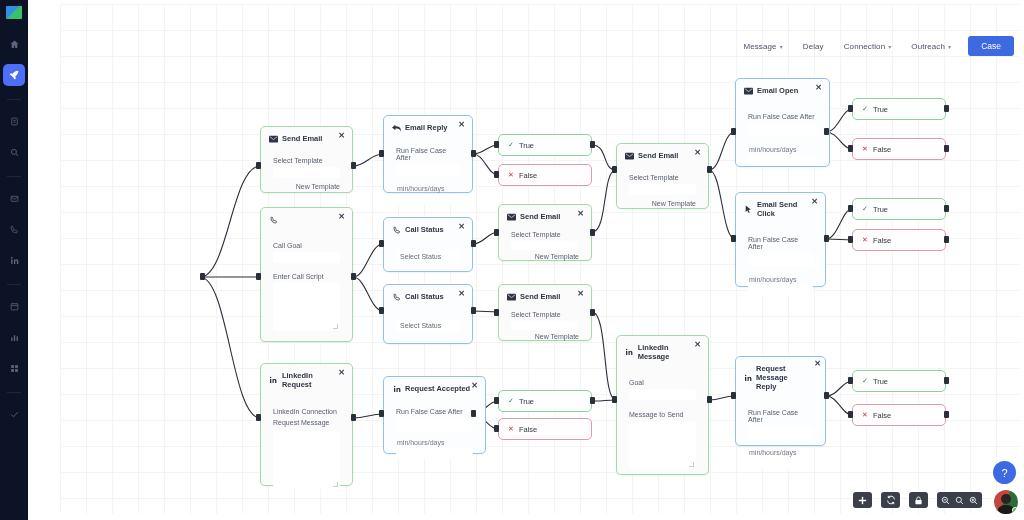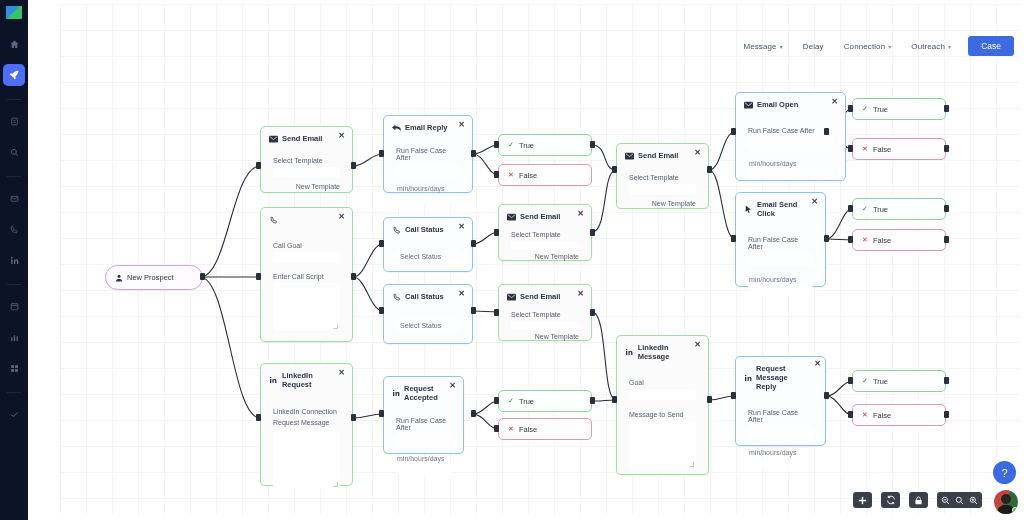--- a/index.html
+++ b/index.html
@@ -348,31 +348,20 @@
       </div>
       <div class="tb-item">
         <span>Connection</span><span class="tb-caret">▾</span>
       </div>
       <div class="tb-item">
         <span>Outreach</span><span class="tb-caret">▾</span>
       </div>
       <div class="tb-save">Case</div>
     </div>
 
-    <div class="node purple" style="left:45px; top:261px; width:98px; height:25px;">
-      <div class="node-head" style="padding:7px 8px; font-weight:normal;">
-        <span class="node-ico">
-          <svg width="8" height="8" viewBox="0 0 16 16" fill="currentColor">
-              <circle cx="8" cy="4.5" r="3"></circle>
-              <path d="M2 15c0-3.3 2.7-5.5 6-5.5s6 2.2 6 5.5z"></path>
-            </svg>
-        </span>
-        <span>New Prospect</span>
-      </div>
-    </div>
     <div class="port" style="left:140px; top:269px;"></div>
 
     <div class="node" style="left:200px; top:122px; width:93px; height:67px;">
       <div class="node-head">
         <span class="node-ico">
           <svg width="9" height="8" viewBox="0 0 16 14" fill="currentColor">
               <rect x="0" y="1" width="16" height="12" rx="1.5"></rect>
               <path d="m1.5 3 6.5 5 6.5-5" stroke="#fbfbfb" stroke-width="1.2" fill="none"></path>
             </svg>
         </span>
@@ -475,21 +464,21 @@
         <span>Call Status</span>
         <span class="node-x">✕</span>
       </div>
       <div class="node-body" style="padding-top:14px;">
         <div class="fld-sel">Select Status</div>
       </div>
     </div>
     <div class="port" style="left:319px; top:303px;"></div>
     <div class="port" style="left:411px; top:303px;"></div>
 
-    <div class="node blue" style="left:323px; top:372px; width:81px; height:78px;">
+    <div class="node blue" style="left:323px; top:372px; width:103px; height:78px;">
       <div class="node-head">
         <span class="node-ico">
           <svg width="8" height="8" viewBox="0 0 16 16" fill="currentColor">
               <rect x="2" y="6" width="2.6" height="8"></rect>
               <circle cx="3.3" cy="3" r="1.5"></circle>
               <path d="M7 6h2.4v1.2c.5-.9 1.4-1.4 2.5-1.4 2 0 2.9 1.3 2.9 3.4V14h-2.6V9.8c0-1.1-.4-1.7-1.3-1.7s-1.5.6-1.5 1.8V14H7z"></path>
             </svg>
         </span>
         <span>Request Accepted</span>
         <span class="node-x">✕</span>
@@ -605,21 +594,21 @@
       <div class="node-body" style="padding-top:14px;">
         <div class="fld-label">Goal</div>
         <div class="fld-input"></div>
         <div class="fld-label" style="margin-top:11px;">Message to Send</div>
         <div class="fld-area" style="height:48px;"></div>
       </div>
     </div>
     <div class="port" style="left:552px; top:392px;"></div>
     <div class="port" style="left:647px; top:392px;"></div>
 
-    <div class="node blue" style="left:675px; top:88px; width:111px; height:89px;">
+    <div class="node blue" style="left:675px; top:74px; width:95px; height:89px;">
       <div class="node-head">
         <span class="node-ico">
           <svg width="9" height="8" viewBox="0 0 16 14" fill="currentColor">
               <rect x="0" y="1" width="16" height="12" rx="1.5"></rect>
               <path d="m1.5 3 6.5 5 6.5-5" stroke="#fcfdfe" stroke-width="1.2" fill="none"></path>
             </svg>
         </span>
         <span>Email Open</span>
         <span class="node-x">✕</span>
       </div>

